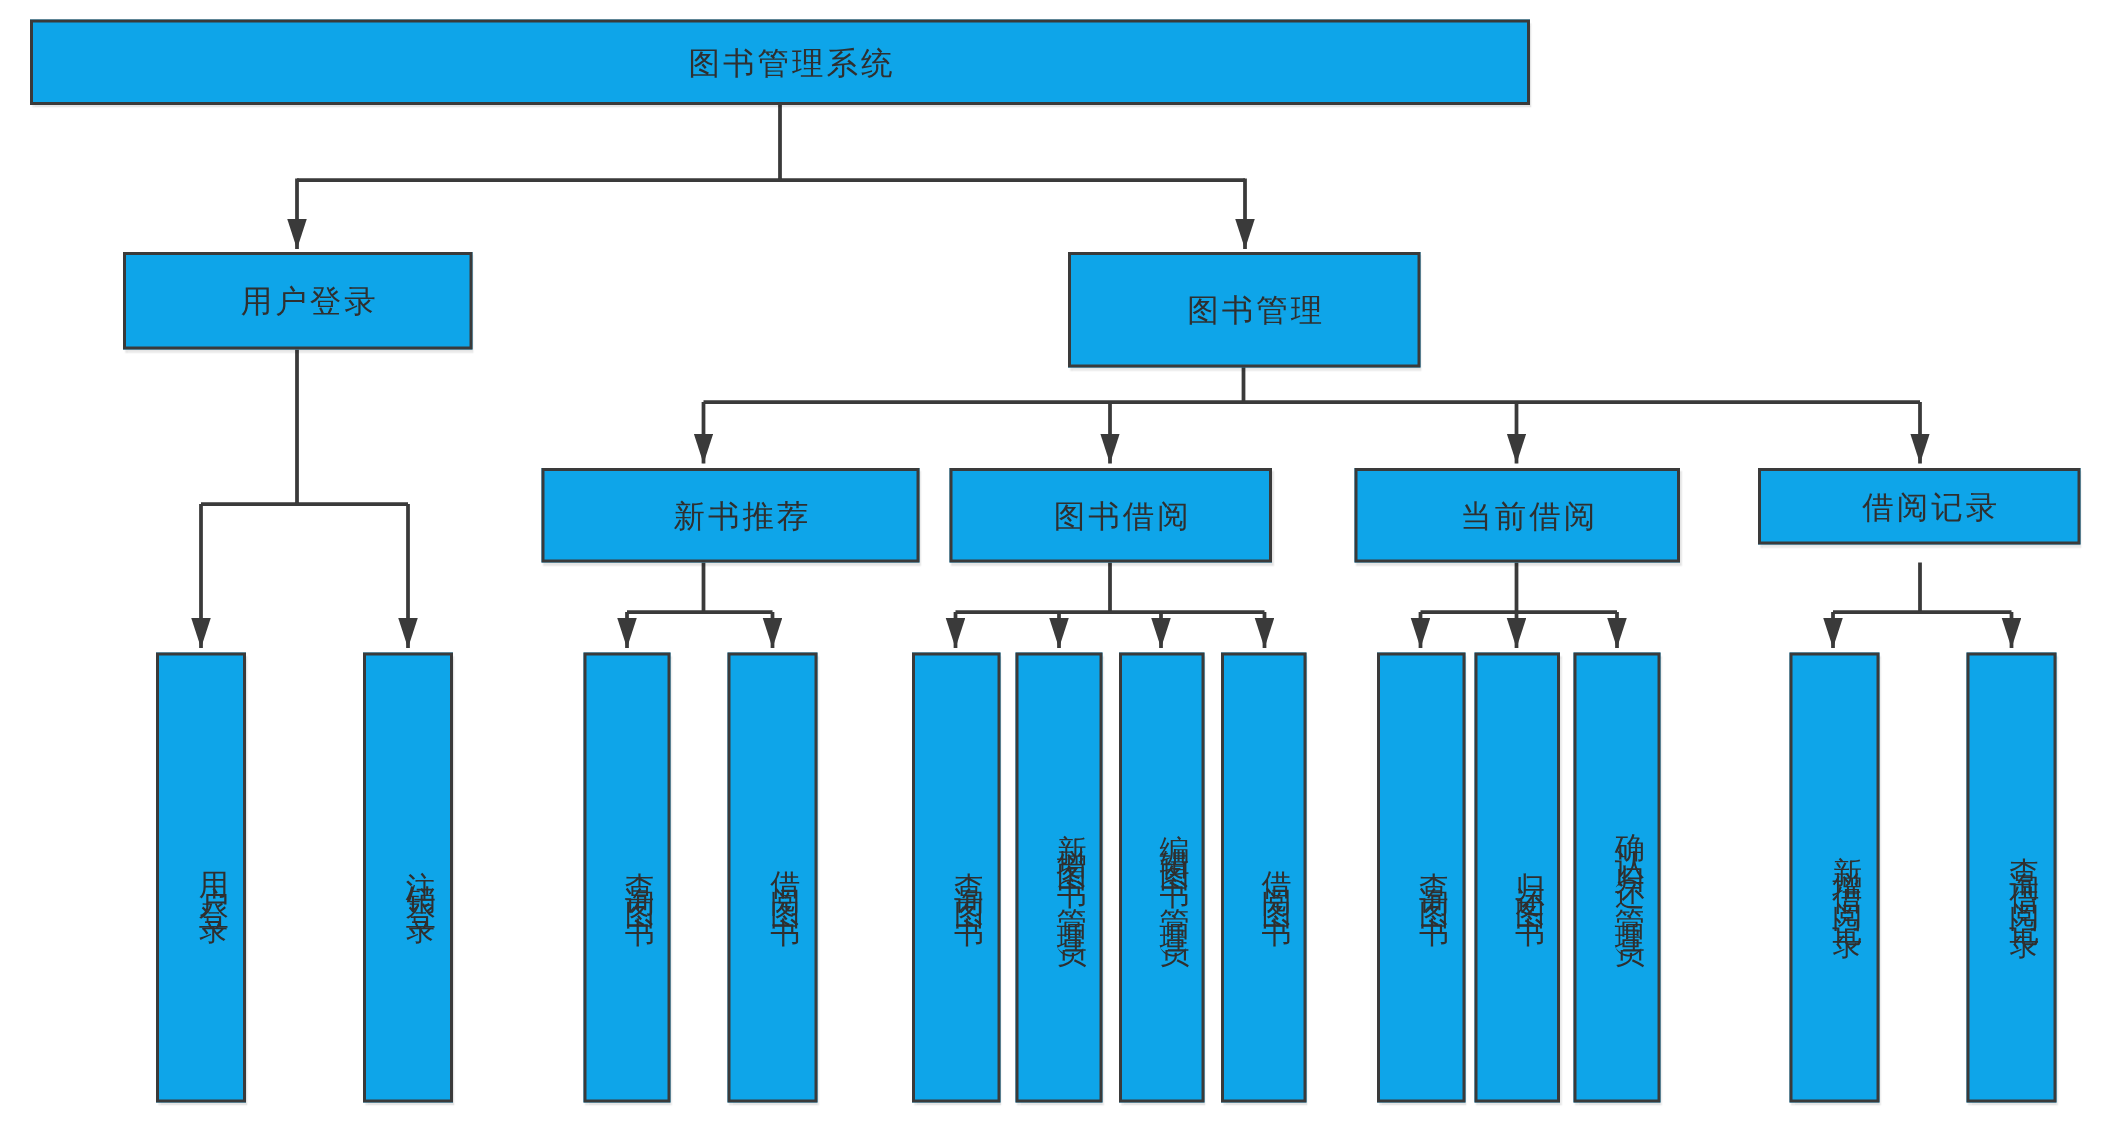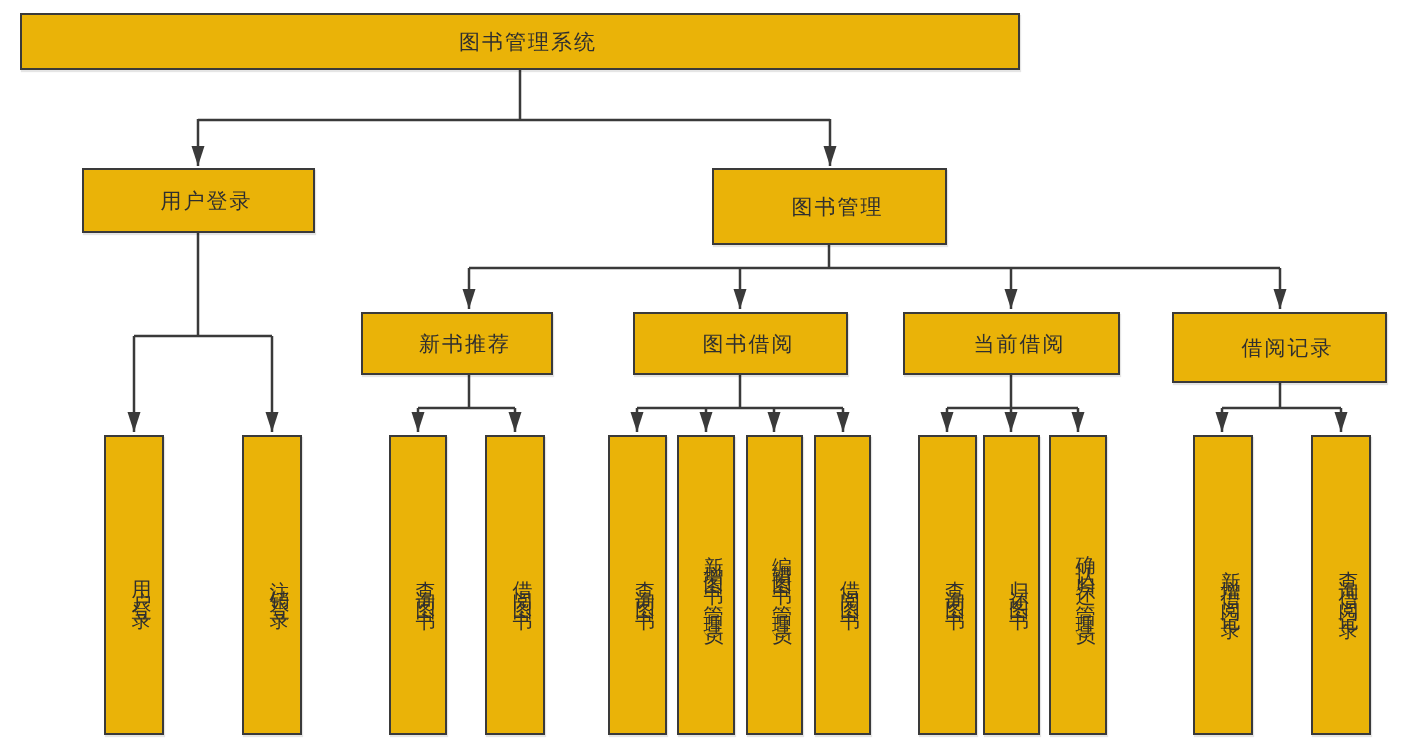--- a/index.html
+++ b/index.html
@@ -13,21 +13,21 @@
     position:relative;
     width:1405px; height:747px;
     background:var(--bg);
     font-family:"Liberation Sans", sans-serif;
     overflow:hidden;
   }
   svg.connectors{ position:absolute; left:0; top:0; width:1405px; height:747px; }
   .box{
     position:absolute;
     border:2.5px solid var(--line);
-    background:#eab308;
+    background:#0ea5e9;
     color:var(--text);
     display:flex; align-items:center; justify-content:center;
     box-shadow:1px 2px 1px rgba(0,0,0,0.10);
     padding-left:16px;
   }
   .h{ font-size:21px; letter-spacing:2px; white-space:nowrap; }
   .v{
     writing-mode:vertical-rl;
     text-orientation:mixed;
     font-size:20px;
@@ -87,24 +87,24 @@
       <line x1="1222" y1="408" x2="1222" y2="432" marker-end="url(#ah)"></line>
       <line x1="1341" y1="408" x2="1341" y2="432" marker-end="url(#ah)"></line>
     </g>
   </svg>
 
   <div class="box h" style="left:20px;top:13px;width:1000px;height:57px">图书管理系统</div>
 
   <div class="box h" style="left:82px;top:168px;width:233px;height:65px">用户登录</div>
   <div class="box h" style="left:712px;top:168px;width:235px;height:77px">图书管理</div>
 
-  <div class="box h" style="left:361px;top:312px;width:192px;height:63px">新书推荐</div>
+  <div class="box h" style="left:361px;top:312px;width:252px;height:63px">新书推荐</div>
   <div class="box h" style="left:633px;top:312px;width:215px;height:63px">图书借阅</div>
   <div class="box h" style="left:903px;top:312px;width:217px;height:63px">当前借阅</div>
-  <div class="box h" style="left:1172px;top:312px;width:215px;height:71px">借阅记录</div>
+  <div class="box h" style="left:1172px;top:312px;width:215px;height:51px">借阅记录</div>
 
   <div class="box v" style="left:104px;top:435px;width:60px;height:300px">用户登录</div>
   <div class="box v" style="left:242px;top:435px;width:60px;height:300px">注销登录</div>
 
   <div class="box v" style="left:389px;top:435px;width:58px;height:300px">查询图书</div>
   <div class="box v" style="left:485px;top:435px;width:60px;height:300px">借阅图书</div>
 
   <div class="box v" style="left:608px;top:435px;width:59px;height:300px">查询图书</div>
   <div class="box v" style="left:677px;top:435px;width:58px;height:300px">新增图书（管理员）</div>
   <div class="box v" style="left:746px;top:435px;width:57px;height:300px">编辑图书（管理员）</div>

